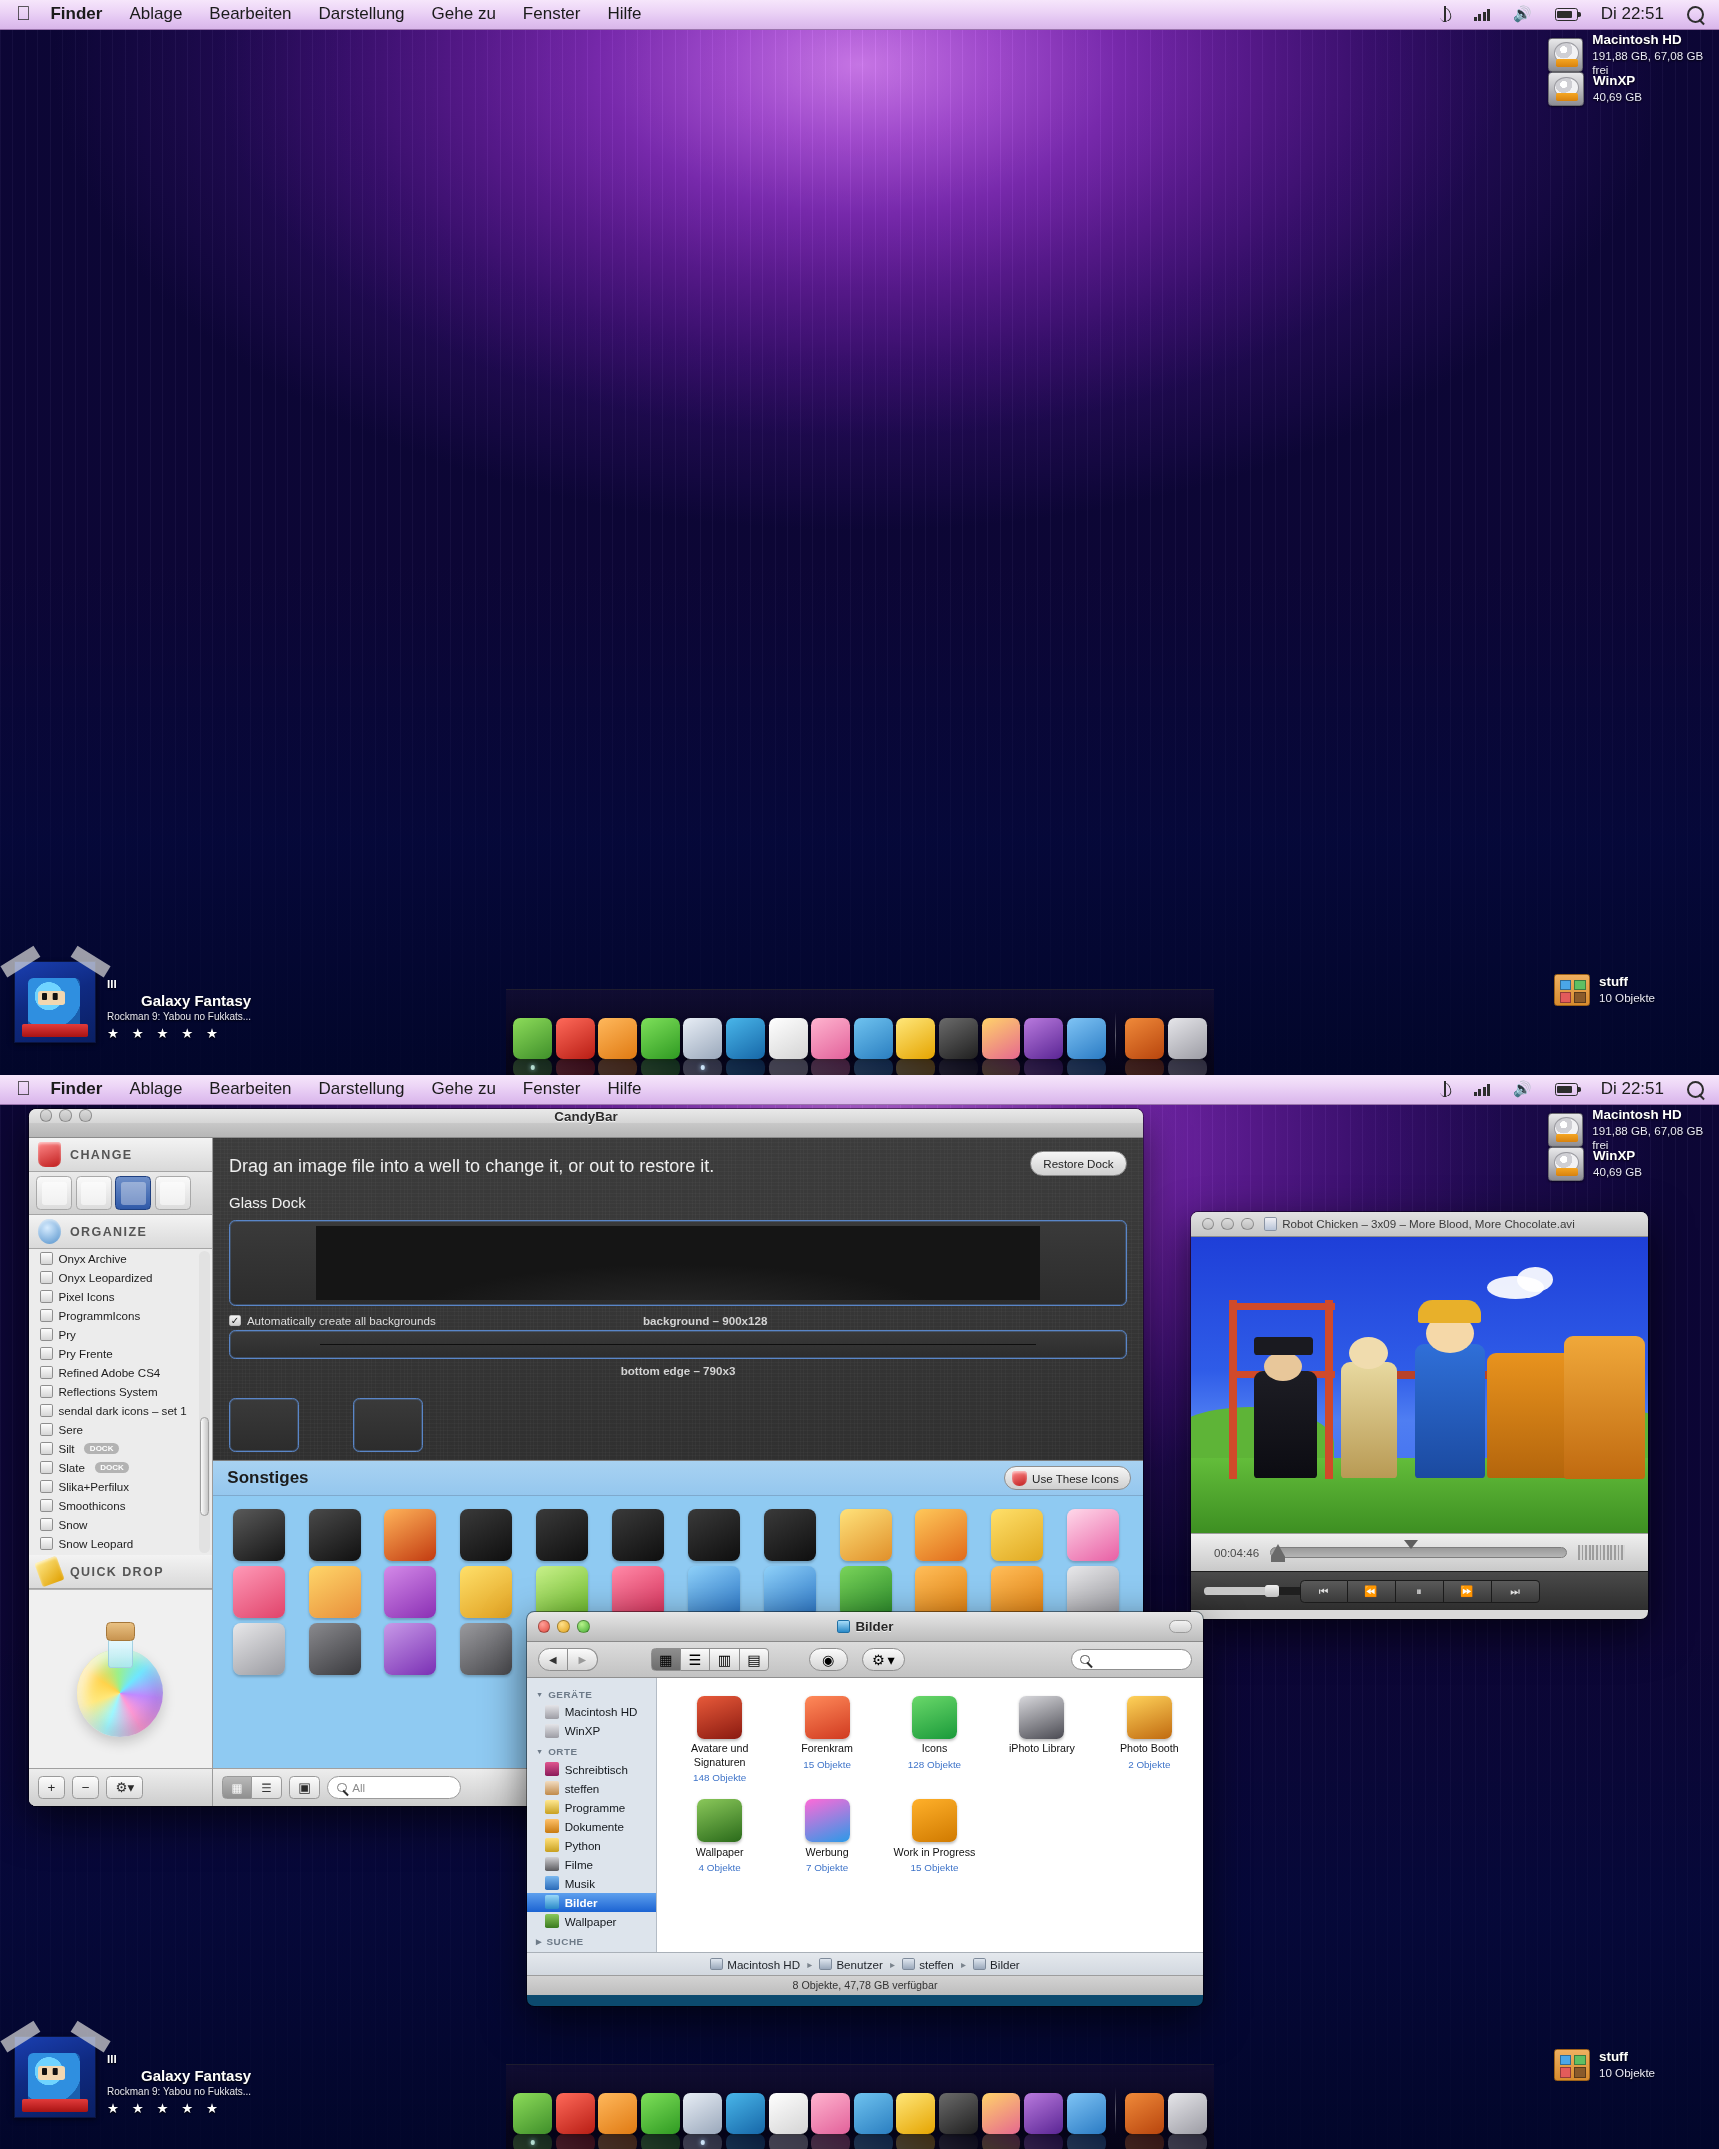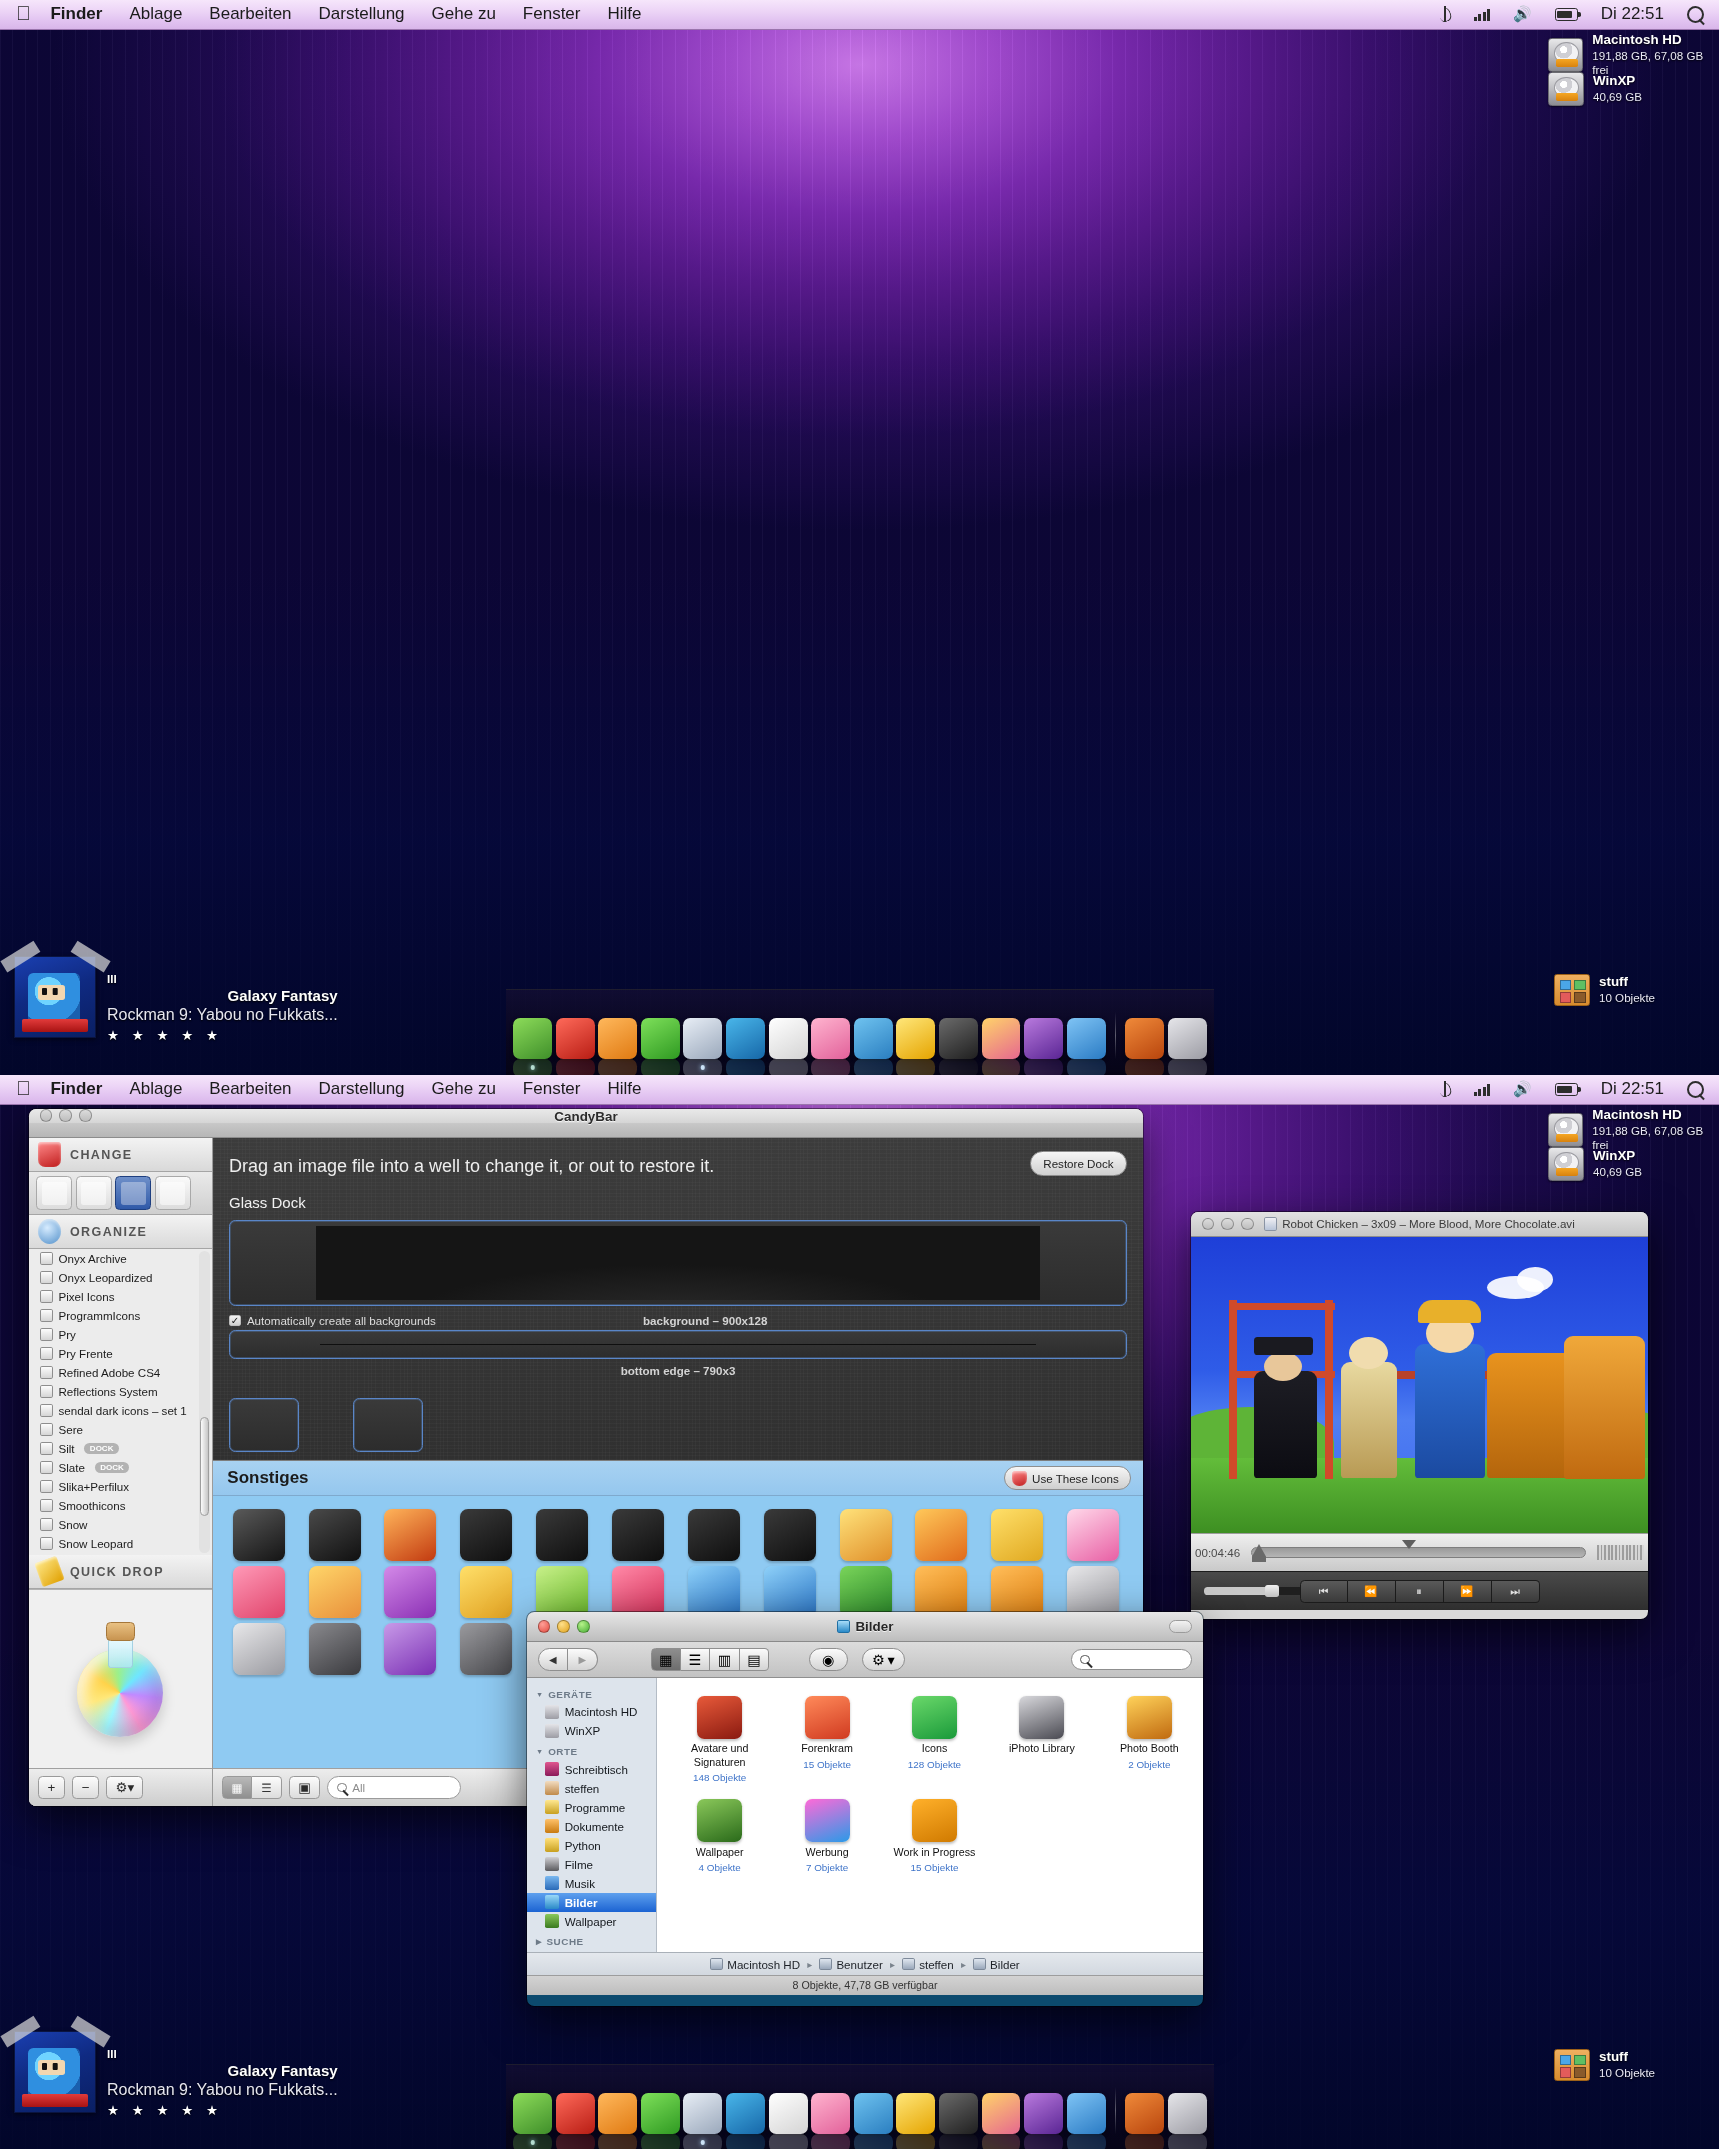--- a/index.html
+++ b/index.html
@@ -74,21 +74,21 @@
   .np-face { position:absolute; left:12.5px; top:16px; width:52px; height:52px;
     background:radial-gradient(circle at 40% 35%, #6fd4ff 0 30%, #2f8fe0 31% 70%, #1a5fae 71% 100%);
     border-radius:5.4px; }
   .np-face:before{content:"";position:absolute;left:10.7px;top:12.5px;width:27px;height:14.3px;background:#f2d7b0;border-radius:2.7px;}
   .np-face:after{content:"";position:absolute;left:14.3px;top:15px;width:5.4px;height:7.2px;background:#111;border-radius:0.9px;box-shadow:10.7px 0 0 #111;}
   .np-bar { position:absolute; left:7.2px; bottom:5.4px; width:66px; height:12.5px;
     background:linear-gradient(180deg,#e23b3b,#a81313); border-radius:1.8px; }
   .np-text { padding-top:16px; }
   .np-text .t1 { color:#fff; font-size:11.6px; font-weight:bold; text-shadow:0 0.9px 1.8px #000; }
   .np-text .t2 { color:#fff; font-size:15px; font-weight:bold; text-shadow:0 0.9px 1.8px #000; margin-top:1.8px;text-align:right;}
-  .np-text .t3 { color:#e6e6f0; font-size:16px; text-shadow:0 0.9px 1.8px #000; margin-top:1.8px;}
+  .np-text .t3 { color:#e6e6f0; font-size:10px; text-shadow:0 0.9px 1.8px #000; margin-top:1.8px;}
   .np-stars { color:#fff; font-size:13.4px; letter-spacing:4.5px; margin-top:4.5px; text-shadow:0 0.9px 1.8px #000; }
 
   
   .dock { position:absolute; left:50%; transform:translateX(-50%); bottom:0; width:708px; height:86px;
     background:linear-gradient(180deg, rgba(28,18,52,.52) 0%, rgba(10,6,28,.78) 58%, rgba(6,3,20,.9) 100%);
     border-top:0.9px solid rgba(255,255,255,.10);
     display:flex; align-items:flex-end; justify-content:center; gap:3.6px; padding:0 7.2px 16px; }
   .dock .d { width:41px; height:41px; border-radius:7.2px; position:relative; box-shadow:0 1.8px 3.6px rgba(0,0,0,.5); }
   .dock .d:after { content:""; position:absolute; left:0; right:0; top:100%; height:18px; border-radius:7.2px;
     background:inherit; opacity:.25; transform:scaleY(-1); filter:blur(0.4px); }
@@ -239,21 +239,21 @@
     display:flex; align-items:center; justify-content:center; gap:5.4px; }
   .vw-video { height:296px; position:relative; overflow:hidden;
     background:linear-gradient(180deg,#1e3fd8 0%,#2f5ce8 45%,#4f7ef2 62%,#3b67ee 100%); }
   .vw-cloud { position:absolute; border-radius:50%; background:#fff; opacity:.92; }
   .vw-ground { position:absolute; left:0; right:0; bottom:0; height:75px;
     background:linear-gradient(180deg,#63bd3a,#3d8f22); }
   .vw-hill { position:absolute; bottom:54px; width:170px; height:72px; border-radius:50% 50% 0 0; background:#5eb437; }
   .vw-scaf { position:absolute; background:#d04a2a; }
   .vw-fig { position:absolute; border-radius:9px 9px 3.6px 3.6px; }
   .vw-bar { height:38px; background:linear-gradient(180deg,#efefef,#c9c9c9); border-top:0.9px solid #9c9c9c;
-    display:flex; align-items:center; gap:10.7px; padding:0 4px; }
+    display:flex; align-items:center; gap:10.7px; padding:0 23px; }
   .vw-time { font-size:11.6px; color:#4a4a4a; font-family:"Liberation Sans", sans-serif; }
   .vw-track { flex:1; height:11.6px; border-radius:6.3px; position:relative;
     background:linear-gradient(180deg,#9a9a9a,#b5b5b5); border:0.9px solid #7e7e7e; }
   .vw-knob { position:absolute; left:0; top:-3.6px; width:14.3px; height:18px; background:#6a6a6a; clip-path:polygon(50% 0,100% 70%,100% 100%,0 100%,0 70%); }
   .vw-mark { position:absolute; left:45%; top:-8px; width:0; height:0; border-left:7.2px solid transparent; border-right:7.2px solid transparent; border-top:9.9px solid #5f5f5f; }
   .vw-grill { width:47px; height:14.3px; background:repeating-linear-gradient(90deg,#8e8e8e 0 1.8px, #d5d5d5 1.8px 3.6px); opacity:.8; }
   .vw-ctrl { height:39px; background:linear-gradient(180deg,#4a4a4a,#2e2e2e); border-top:0.9px solid #1c1c1c;
     display:flex; align-items:center; gap:9px; padding:0 12.5px; position:relative; }
   .vw-vol { width:99px; height:7.2px; border-radius:3.6px; background:#1f1f1f; position:relative; }
   .vw-vol i { position:absolute; left:0; top:0; bottom:0; width:66px; background:#c9c9c9; border-radius:3.6px; }

